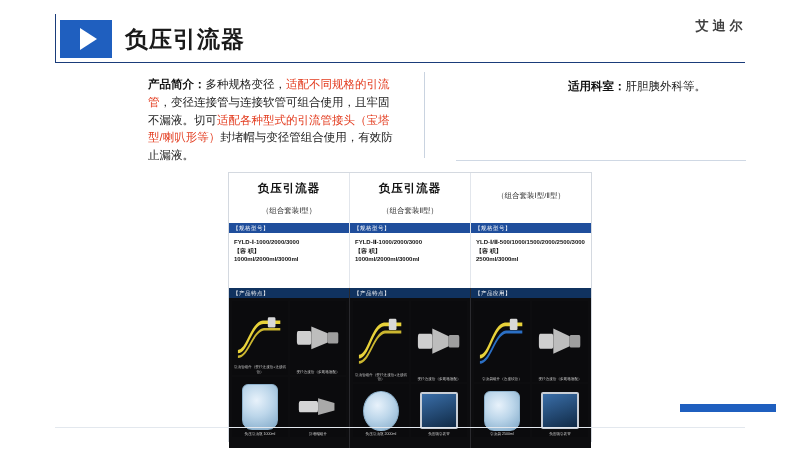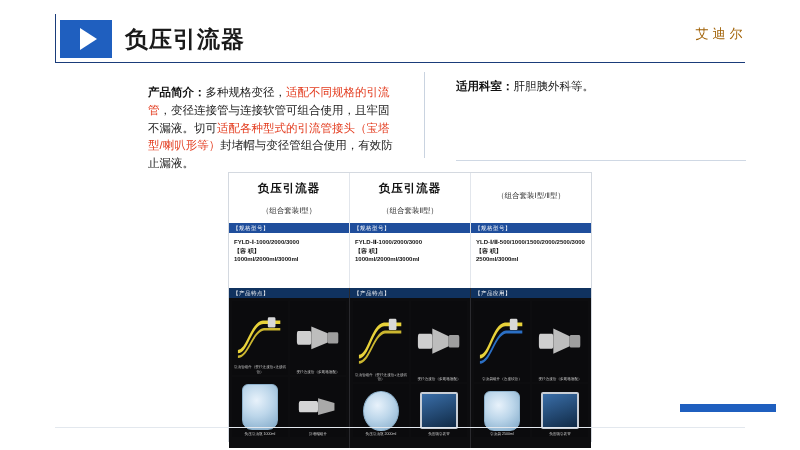--- a/index.html
+++ b/index.html
@@ -30,35 +30,35 @@
     font-size:23px;font-weight:bold;color:#1a1a1a;letter-spacing:1px;
   }
   
   .brand{
     position:absolute;right:24px;top:14px;text-align:center;width:110px;
   }
   .brand-en{
     font-size:21px;font-weight:bold;color:#1b55a8;letter-spacing:1px;line-height:1;
   }
   .brand-cn{
-    font-size:13px;font-weight:normal;color:#a16207;letter-spacing:4px;margin-top:11px;
+    font-size:13px;font-weight:bold;color:#404040;letter-spacing:4px;margin-top:3px;
   }
   
   .intro{
-    position:absolute;left:148px;top:84px;width:250px;
+    position:absolute;left:148px;top:76px;width:250px;
     font-size:11.5px;line-height:1.55;color:#222;
   }
   .intro .lead{font-weight:bold;color:#111;}
   .hl{color:#e33b1e;}
   .divider-v{
     position:absolute;left:424px;top:72px;width:1px;height:86px;background:#c9d3e0;
   }
   .dept{
     position:absolute;left:456px;top:78px;width:250px;
-    font-size:11.5px;line-height:1.55;color:#222;
+    font-size:11.5px;line-height:1.55;color:#222;text-align:right;
   }
   .dept .lead{font-weight:bold;color:#111;}
   .rule-under{
     position:absolute;left:456px;top:160px;width:290px;height:1px;background:#cfd8e4;
   }
   
   .card{
     position:absolute;left:228px;top:172px;width:364px;height:270px;
     background:#ffffff;border:1px solid #d4d9e0;box-sizing:border-box;
   }

